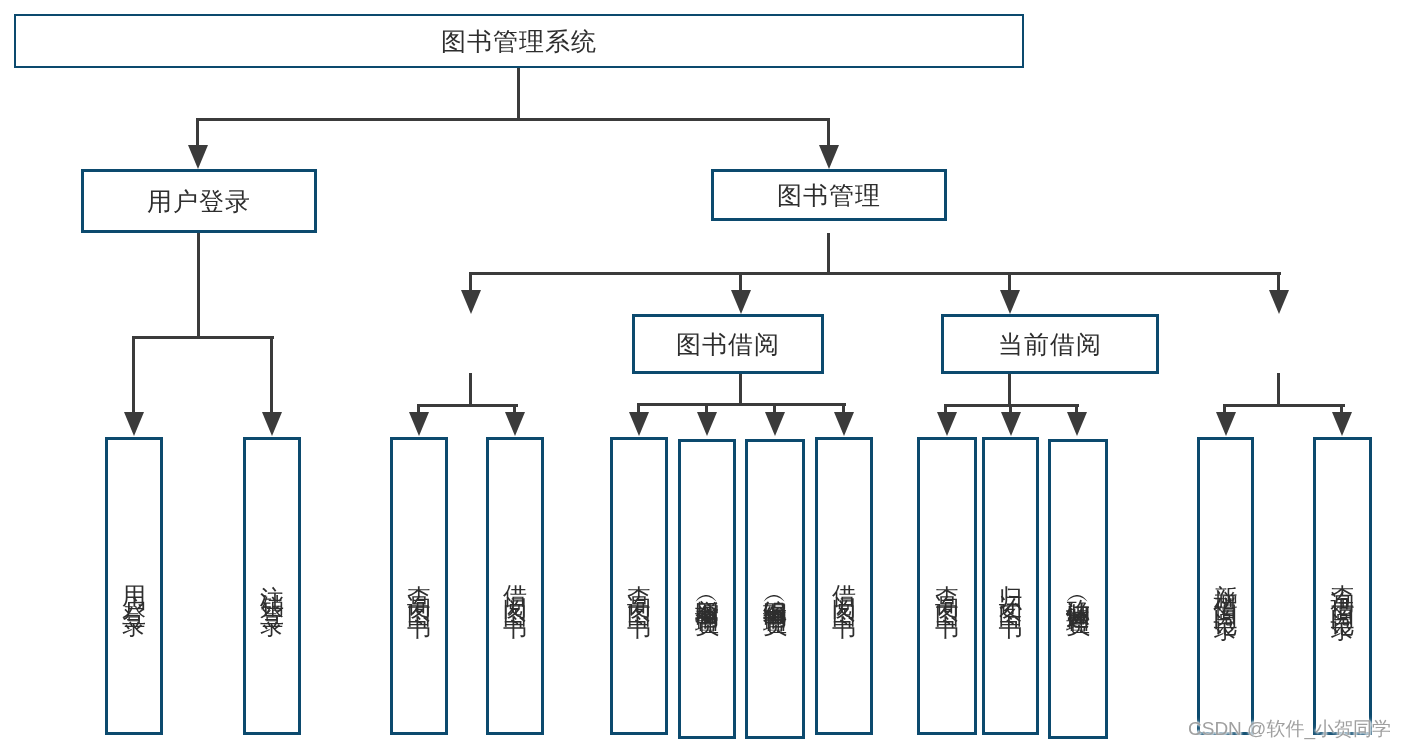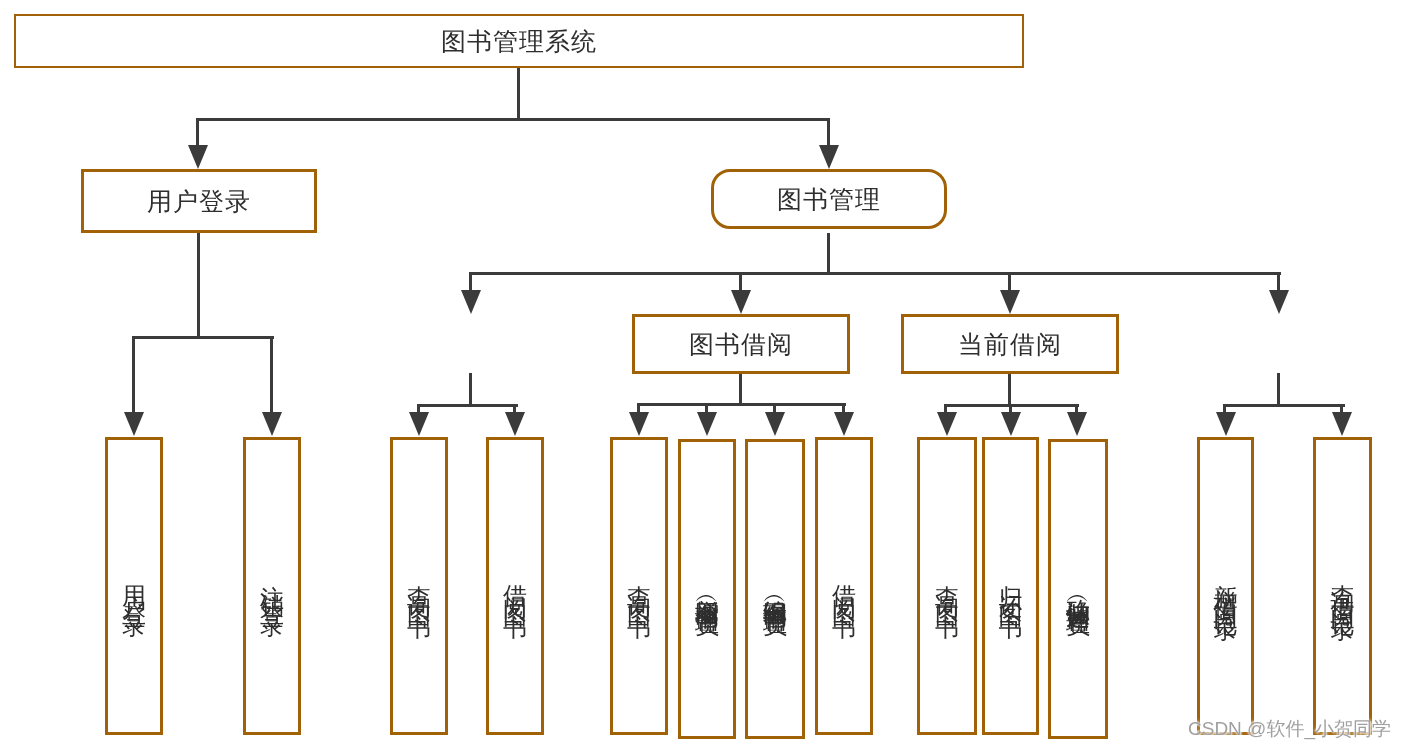--- a/index.html
+++ b/index.html
@@ -7,21 +7,21 @@
   #stage{
     position:relative;
     width:1405px;height:747px;
     background:#ffffff;
     overflow:hidden;
   }
   .node{
     position:absolute;
     box-sizing:border-box;
     background:#ffffff;
-    border:3px solid #a16207;
+    border:3px solid #0c4a6e;
     display:flex;
     align-items:center;
     justify-content:center;
   }
   .node.root{border-width:2px;}
   .node .lbl{
     color:#2e2e2e;
     font-size:25px;
     letter-spacing:1px;
     white-space:nowrap;
@@ -111,27 +111,27 @@
     <div class="arrow" style="left: 1001px; top: 412px;"></div>
     <div class="arrow" style="left: 1067px; top: 412px;"></div>
     <div class="arrow" style="left: 1216px; top: 412px;"></div>
     <div class="arrow" style="left: 1332px; top: 412px;"></div>
     <div class="node h root" style="left: 14px; top: 14px; width: 1010px; height: 54px;">
       <span class="lbl">图书管理系统</span>
     </div>
     <div class="node h" style="left: 81px; top: 169px; width: 236px; height: 64px;">
       <span class="lbl">用户登录</span>
     </div>
-    <div class="node h" style="left: 711px; top: 169px; width: 236px; height: 60px; border-radius: 19px;">
+    <div class="node h" style="left: 711px; top: 169px; width: 236px; height: 52px;">
       <span class="lbl">图书管理</span>
     </div>
-    <div class="node h" style="left: 632px; top: 314px; width: 218px; height: 60px;">
+    <div class="node h" style="left: 632px; top: 314px; width: 192px; height: 60px;">
       <span class="lbl">图书借阅</span>
     </div>
-    <div class="node h" style="left: 901px; top: 314px; width: 218px; height: 60px;">
+    <div class="node h" style="left: 941px; top: 314px; width: 218px; height: 60px;">
       <span class="lbl">当前借阅</span>
     </div>
     <div class="node v" style="left: 105px; top: 437px; width: 58px; height: 298px;">
       <span class="lbl" style="letter-spacing: 10px;">用户登录</span>
     </div>
     <div class="node v" style="left: 243px; top: 437px; width: 58px; height: 298px;">
       <span class="lbl" style="letter-spacing: 10px;">注销登录</span>
     </div>
     <div class="node v" style="left: 390px; top: 437px; width: 58px; height: 298px;">
       <span class="lbl" style="letter-spacing: 10px;">查询图书</span>

